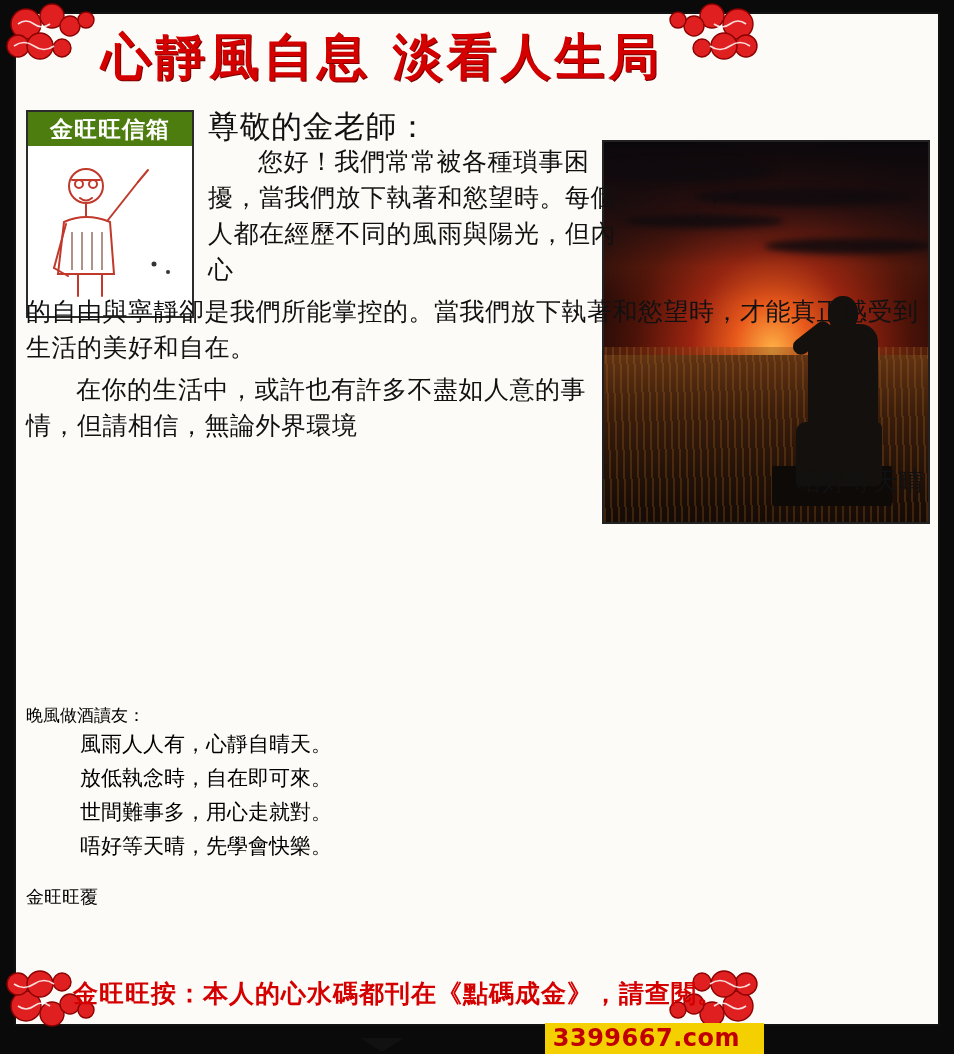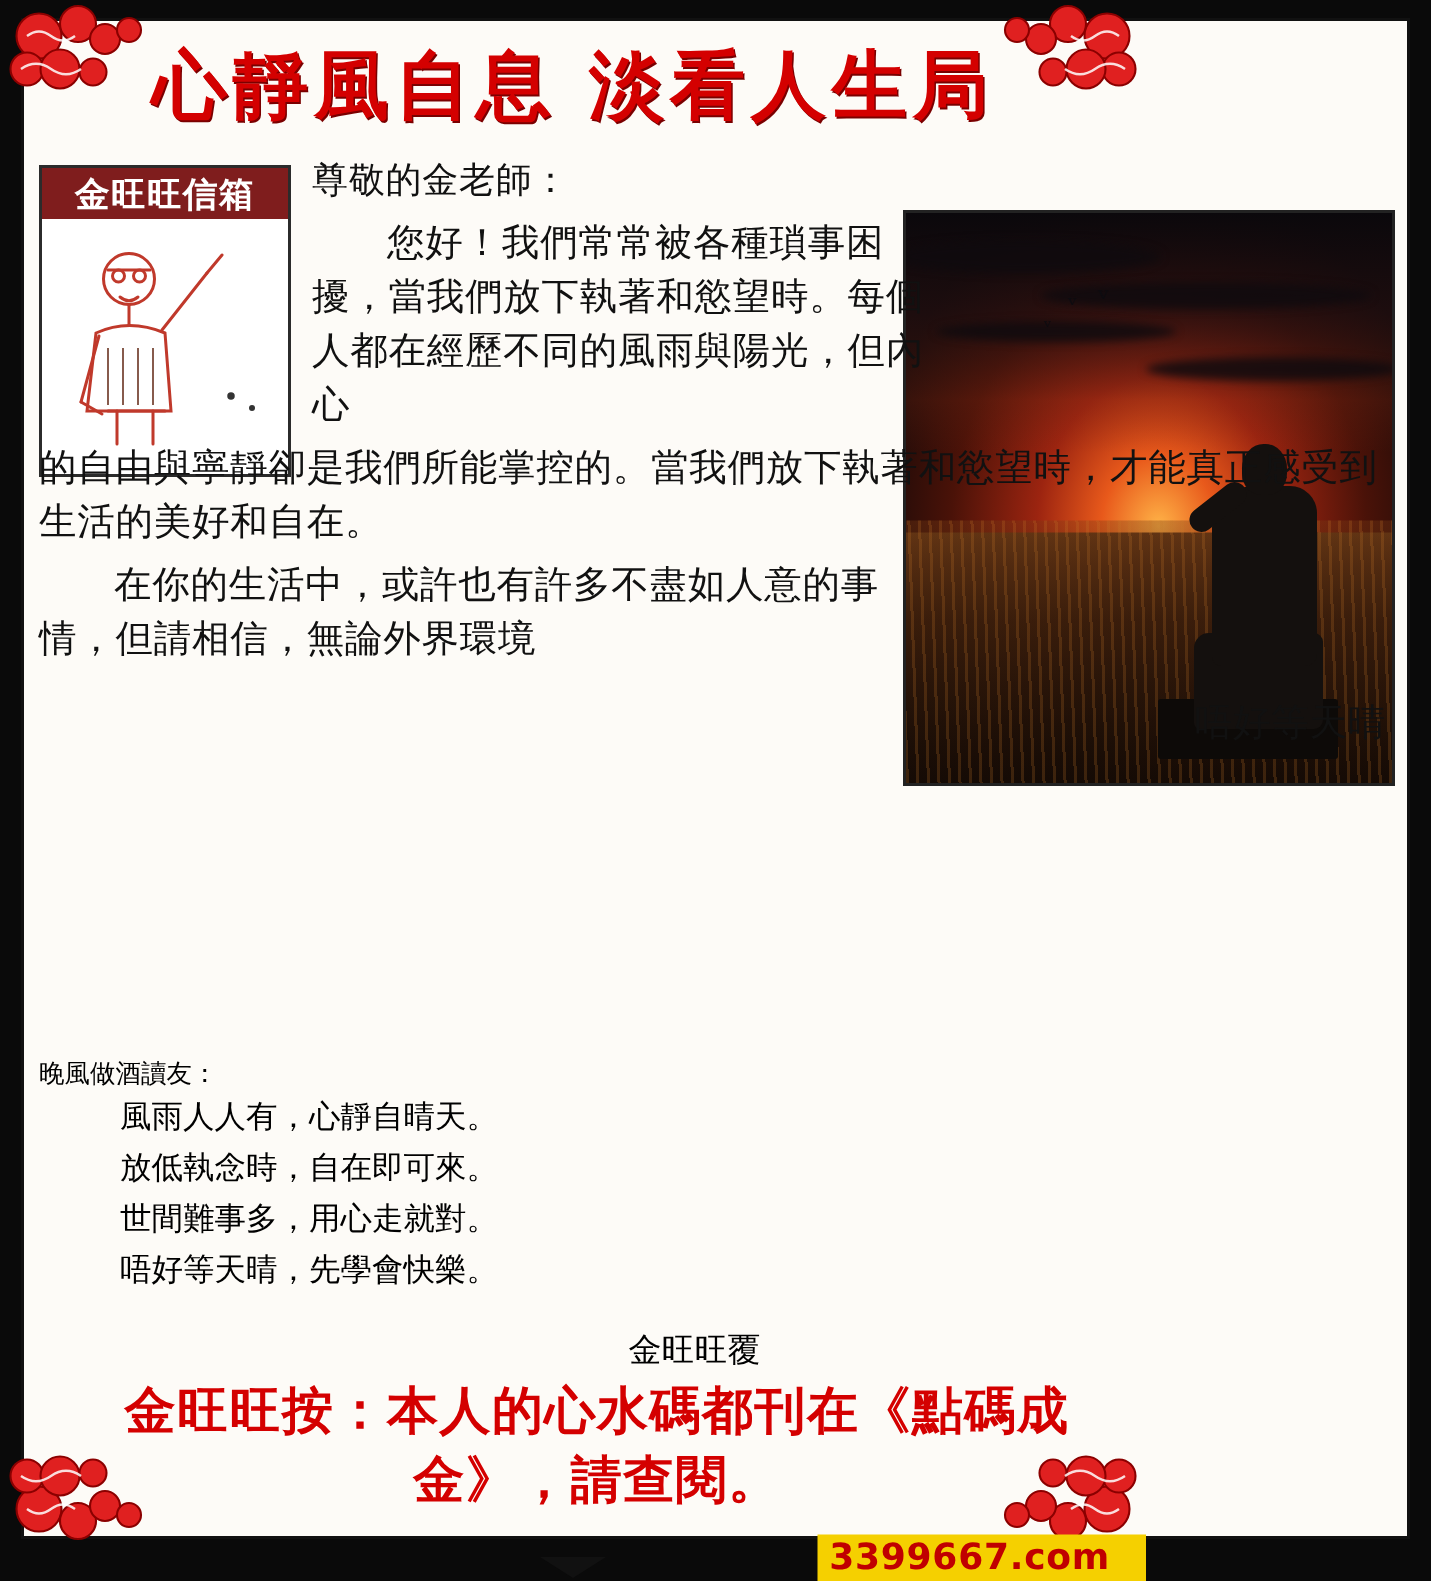--- a/index.html
+++ b/index.html
@@ -84,21 +84,21 @@
     top: 6px;
     width: 168px;
     height: 208px;
     border: 2px solid #2b2b2b;
     background: #fff;
     box-sizing: border-box;
     overflow: hidden;
   }
   .mailbox-label {
     height: 34px;
-    background: #7f1d1d;
+    background: #4d7c0f;
     color: #fff;
     font-size: 23px;
     font-weight: bold;
     letter-spacing: 1px;
     display: flex;
     align-items: center;
     justify-content: center;
     font-family: "DejaVu Sans", "Liberation Sans", sans-serif;
   }
   .mailbox-art {
@@ -115,22 +115,21 @@
     width: 904px;
     font-size: 25px;
     line-height: 1.44;
     color: #111;
     letter-spacing: 0.5px;
   }
   .salutation {
     position: absolute;
     left: 182px;
     top: 0px;
-    font-size: 24px;
-    font-family: Liberation Serif, serif;
+    font-size: 31px;
   }
   .para-wrap {
     position: absolute;
     left: 0;
     top: 40px;
     width: 904px;
   }
   .p-indent-right {
     margin: 0;
     padding-left: 182px;
@@ -258,36 +257,36 @@
     margin: 0;
     font-size: 17px;
   }
   .poem-line {
     margin: 0;
     padding-left: 54px;
     font-size: 21px;
     line-height: 1.62;
   }
   .sign-small {
-    text-align: center;
-    margin: 0;
-    font-size: 22px;
+    text-align: left;
+    margin: 0;
+    font-size: 18px;
     padding-right: 30px;
   }
 
   
   .bottom-note {
     position: absolute;
     left: 0;
     right: 0;
     bottom: 44px;
     text-align: center;
     color: #d40000;
     font-weight: bold;
-    font-size: 34px;
+    font-size: 25px;
     letter-spacing: 1px;
     padding-left: 32px;
   }
 
   
   .watermark {
     position: absolute;
     right: 0px;
     bottom: 0px;
     background: #f5d000;

